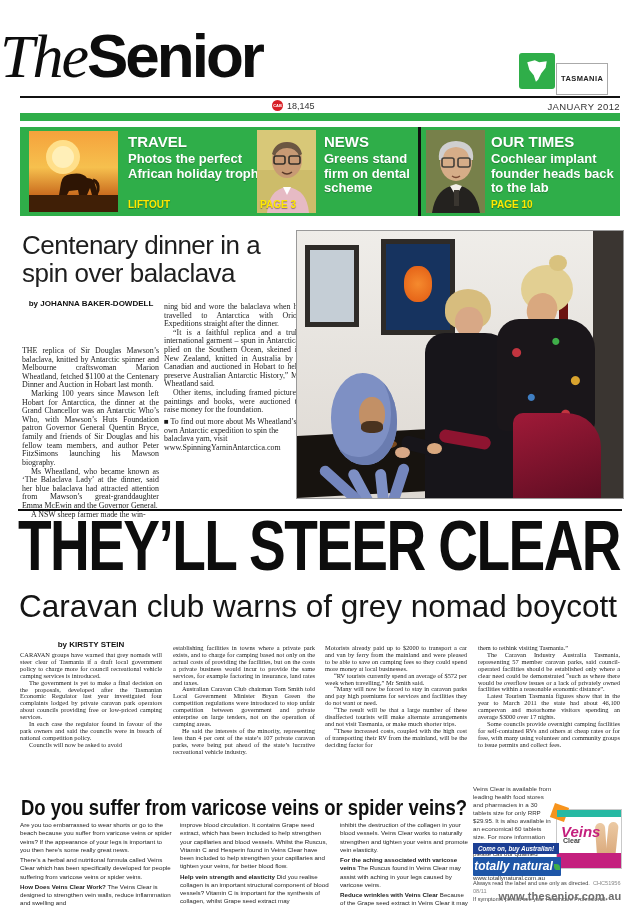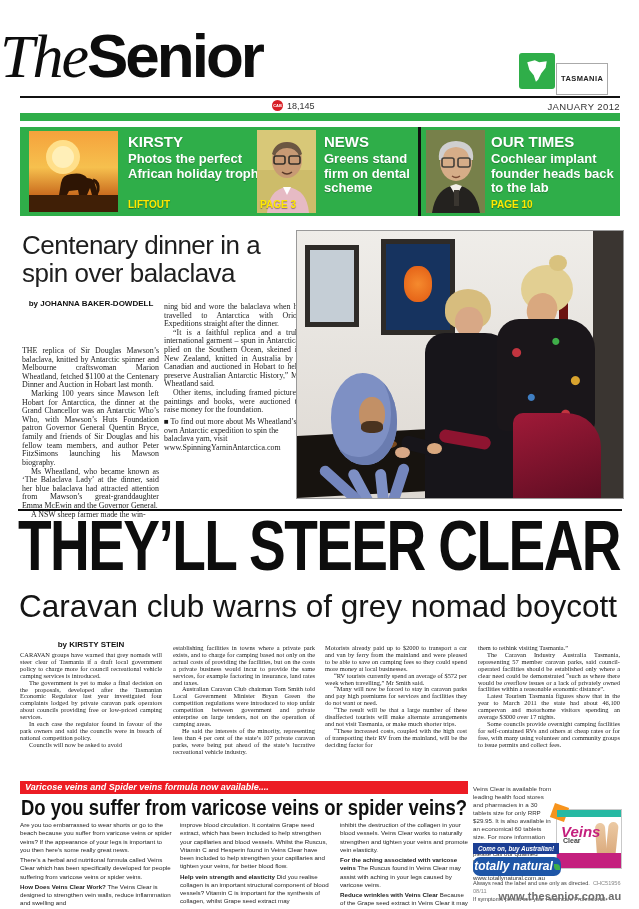--- a/index.html
+++ b/index.html
@@ -68,21 +68,21 @@
            border:1px solid #c9c9c9;overflow:visible;}
   .pr-strip{position:absolute;left:0;top:0;width:100%;height:7px;background:#27b9a3;}
   .pr-name1{position:absolute;left:4px;top:12px;font-weight:bold;font-style:italic;font-size:15px;color:#c4207e;}
   .pr-name2{position:absolute;left:6px;top:26px;font-weight:bold;font-size:7px;color:#444;}
   .pr-leg{position:absolute;width:10px;height:36px;border-radius:5px;background:linear-gradient(180deg,#eccaa4,#d8a678);}
   .pr-bottom{position:absolute;left:0;bottom:0;width:100%;height:15px;background:#c4207e;}
   .pr-burst{position:absolute;left:-5px;top:-5px;width:15px;height:15px;background:#f7941d;transform:rotate(20deg);}
   .badge{position:absolute;left:473px;top:843px;width:86px;height:11px;background:#1c3f94;color:#fff;
          font-weight:bold;font-style:italic;font-size:6.3px;line-height:11px;text-align:center;}
   .flag{display:inline-block;width:6px;height:4px;background:#283b8f;border:.5px solid #fff;margin-left:2px;vertical-align:middle;}
-  .tn-logo{position:absolute;left:473px;top:857px;width:88px;height:19px;background:#1e56a8;border-radius:7px;
+  .tn-logo{position:absolute;left:473px;top:857px;width:88px;height:19px;background:#1e56a8;border-radius:1px;
            color:#fff;font-weight:bold;font-style:italic;font-size:12px;line-height:19px;text-align:center;}
   .leaf{display:inline-block;width:6px;height:6px;background:#3fae49;border-radius:0 60% 0 60%;margin-left:1px;}
   .ad-disc{position:absolute;left:473px;top:879px;width:152px;font-size:5.6px;line-height:1.45;color:#444;}
   .ad-code{color:#888;margin-left:3px;}
   .site{position:absolute;left:498px;top:890px;width:124px;text-align:center;font-weight:bold;font-size:11px;
         color:#6e6e6e;letter-spacing:.2px;}
 </style>
 </head>
 <body>
 
@@ -114,21 +114,21 @@
           </defs>
         <rect width="89" height="81" fill="url(#sun1)"></rect>
         <circle cx="34" cy="26" r="17" fill="#ffdf8a"></circle>
           <circle cx="34" cy="26" r="11" fill="#ffefb8"></circle>
         <rect y="64" width="89" height="17" fill="#401f06"></rect>
         <path d="M30,64 l2,-12 q1,-8 10,-9 q12,-2 16,4 q7,0 8,6 l3,11 l-6,0 l-2,-7 l-3,7 l-8,0 l-1,-5 l-9,1 l-2,4 z" fill="#2e1504"></path>
         <path d="M64,49 q6,2 5,10 l-2,5" stroke="#2e1504" stroke-width="3" fill="none"></path>
       </svg>
     </div>
     <div class="abs" style="left:108px;top:6px;width:142px;">
-      <div class="p-kicker">KIRSTY</div>
+      <div class="p-kicker">TRAVEL</div>
       <div class="p-head">Photos the perfect African holiday trophy</div>
     </div>
     <div class="p-tag" style="left:108px;top:72px;">LIFTOUT</div>
 
     <div class="p-photo" style="left:237px;top:3px;width:59px;height:83px;">
       <svg width="59" height="83" viewBox="0 0 59 83" preserveAspectRatio="none">
         <rect width="59" height="83" fill="#cdbc6a"></rect>
           <rect width="59" height="40" fill="#d8c878"></rect>
         <ellipse cx="30" cy="30" rx="15" ry="18" fill="#c89a74"></ellipse>
         <path d="M15,24 q3,-12 15,-12 q12,0 15,12 l-3,2 q-3,-8 -12,-8 q-9,0 -12,8 z" fill="#6b5742"></path>
@@ -239,21 +239,20 @@
     <p>“The result will be that a large number of these disaffected tourists will make alternate arrangements and not visit Tasmania, or make much shorter trips.</p>
     <p>“These increased costs, coupled with the high cost of transporting their RV from the mainland, will be the deciding factor for</p>
   </div>
   <div class="col a2col c2d">
     <p>them to rethink visiting Tasmania.”</p>
     <p>The Caravan Industry Australia Tasmania, representing 57 member caravan parks, said council-operated facilities should be established only where a clear need could be demonstrated “such as where there would be overflow issues or a lack of privately owned facilities within a reasonable economic distance”.</p>
     <p>Latest Tourism Tasmania figures show that in the year to March 2011 the state had about 46,100 campervan and motorhome visitors spending an average $3000 over 17 nights.</p>
     <p>Some councils provide overnight camping facilities for self-contained RVs and others at cheap rates or for free, with many using volunteer and community groups to issue permits and collect fees.</p>
   </div>
 
-  <div class="ad-banner">Varicose veins and Spider veins formula now available....</div>
   <svg class="ad-head" width="450" height="26" viewBox="0 0 450 26">
     <text x="1" y="20" textLength="446" lengthAdjust="spacingAndGlyphs" fill="#101010" style="font-family:'Liberation Sans',sans-serif;font-weight:bold;font-size:21.5px;">Do you suffer from varicose veins or spider veins?</text>
   </svg>
   <div class="adcol ac1">
     <p>Are you too embarrassed to wear shorts or go to the beach because you suffer from varicose veins or spider veins? If the appearance of your legs is important to you then here’s some really great news.</p>
     <p>There’s a herbal and nutritional formula called Veins Clear which has been specifically developed for people suffering from varicose veins or spider veins.</p>
     <p><b>How Does Veins Clear Work?</b> <span>The Veins Clear is designed to strengthen vein walls, reduce inflammation and swelling and</span></p>
   </div>
   <div class="adcol ac2">
     <p>improve blood circulation. It contains Grape seed extract, which has been included to help strengthen your capillaries and blood vessels. Whilst the Ruscus, Vitamin C and Hesperin found in Veins Clear have been included to help strengthen your capillaries and tighten your veins, for better blood flow.</p>

